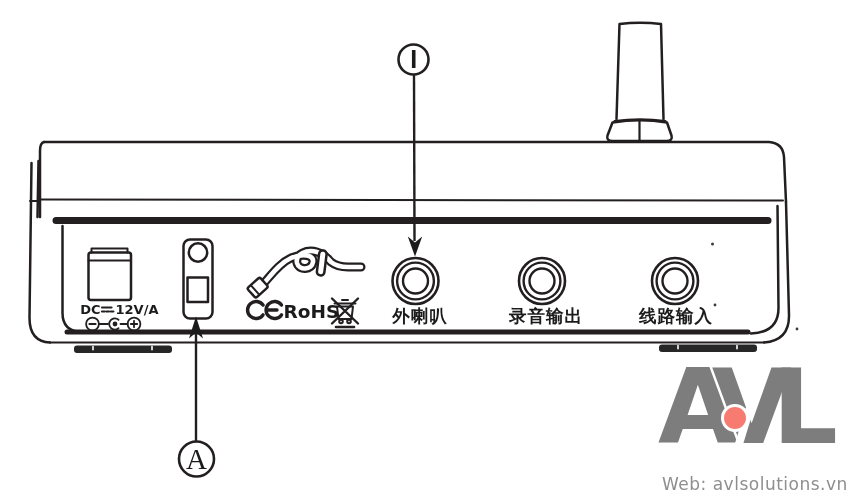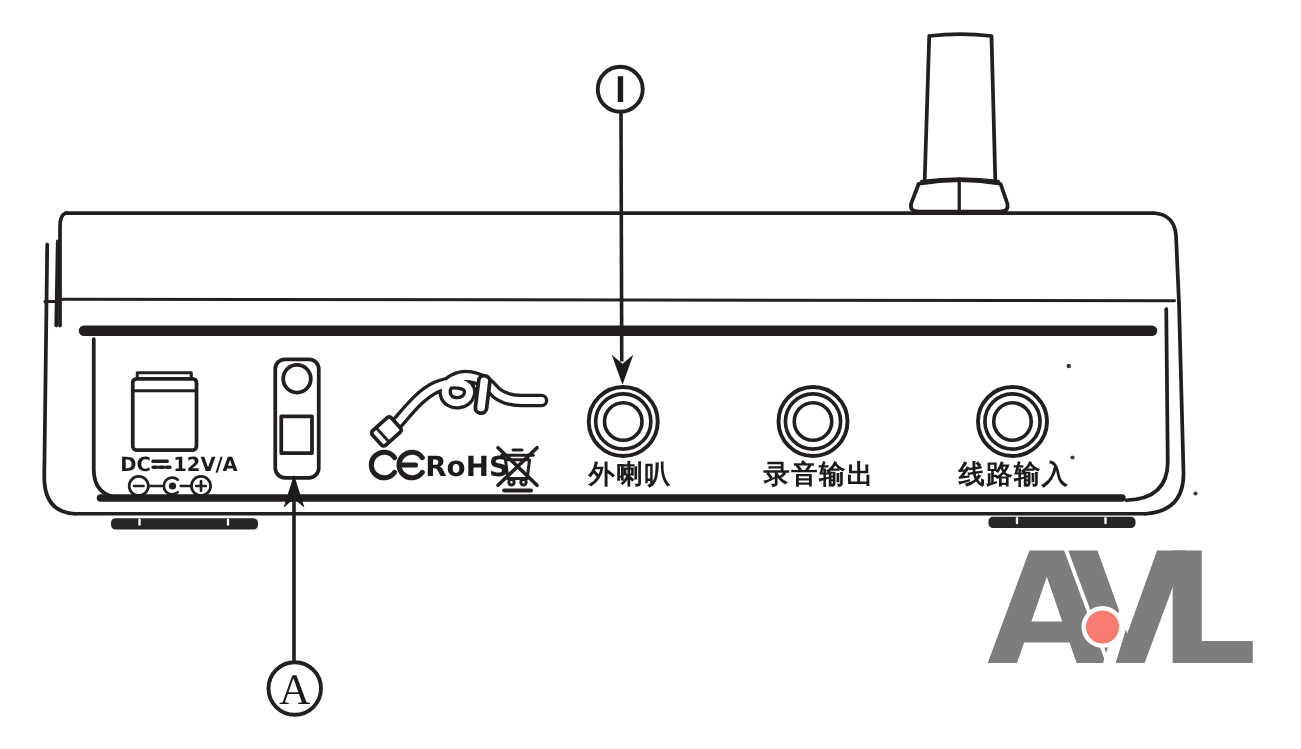--- a/index.html
+++ b/index.html
@@ -165,15 +165,16 @@
       <path d="M 196 316.5 L 189 338.5 L 196 332.5 L 203 338.5 Z" fill="#1b1b1b" stroke="none"></path>
       <circle cx="196.5" cy="459" r="17.5" fill="#ffffff" stroke="#231f20" stroke-width="2.6"></circle>
       <text x="196.5" y="469" class="co-serif">A</text>
     </g>
   </svg>
 
   <div class="logo">
     <div class="logo-text">AVL</div>
     <div class="logo-slash"></div>
     <div class="logo-dot"></div>
+    <div class="logo-web">Web: avlsolutions.vn</div>
   </div>
 
 </div>
 
 </body></html>

